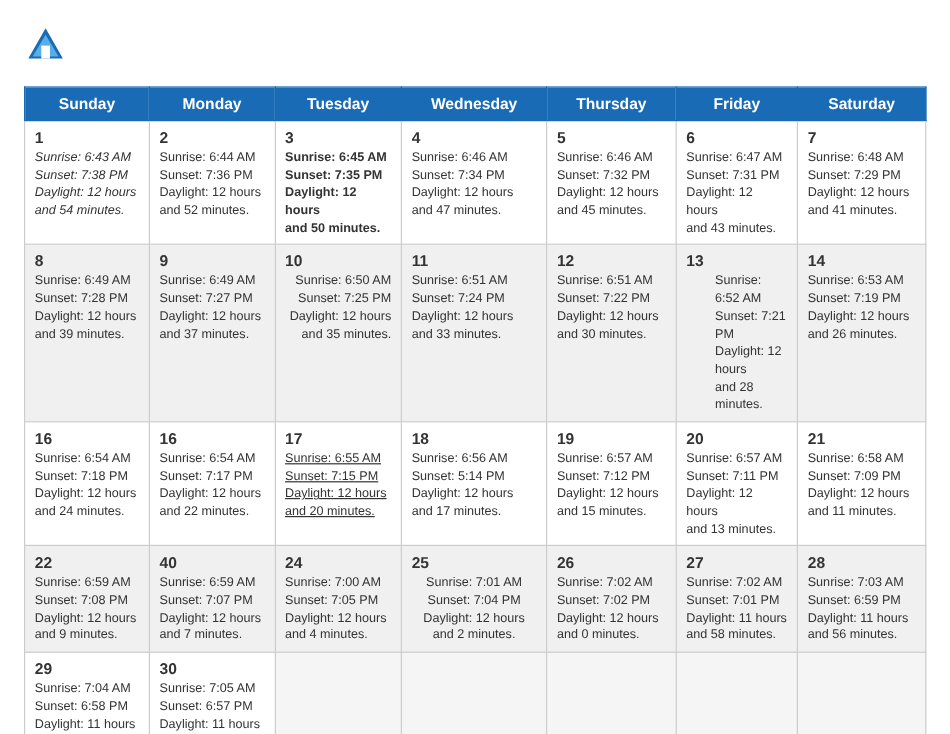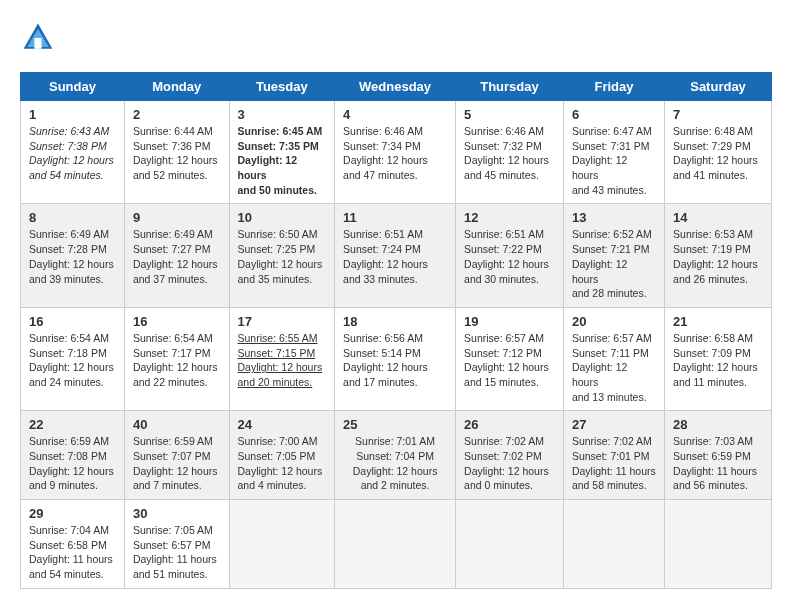--- a/index.html
+++ b/index.html
@@ -193,42 +193,42 @@
           </td>
           <td>
             <span class="day-num">9</span>
             <div class="day-info" style="white-space: pre-line;">Sunrise: 6:49 AM
 Sunset: 7:27 PM
 Daylight: 12 hours
 and 37 minutes.</div>
           </td>
           <td>
             <span class="day-num">10</span>
-            <div class="day-info" style="white-space: pre-line;">Sunrise: 6:50 AM
+            <div class="day-info" style="white-space: pre-line; text-align: right;">Sunrise: 6:50 AM
 Sunset: 7:25 PM
 Daylight: 12 hours
 and 35 minutes.</div>
           </td>
           <td>
             <span class="day-num">11</span>
             <div class="day-info" style="white-space: pre-line;">Sunrise: 6:51 AM
 Sunset: 7:24 PM
 Daylight: 12 hours
 and 33 minutes.</div>
           </td>
           <td>
             <span class="day-num">12</span>
             <div class="day-info" style="white-space: pre-line;">Sunrise: 6:51 AM
 Sunset: 7:22 PM
 Daylight: 12 hours
 and 30 minutes.</div>
           </td>
           <td>
             <span class="day-num">13</span>
-            <div class="day-info" style="white-space: pre-line;">Sunrise: 6:52 AM
+            <div class="day-info" style="white-space: pre-line; margin-left: 24px;">Sunrise: 6:52 AM
 Sunset: 7:21 PM
 Daylight: 12 hours
 and 28 minutes.</div>
           </td>
           <td>
             <span class="day-num">14</span>
             <div class="day-info" style="white-space: pre-line;">Sunrise: 6:53 AM
 Sunset: 7:19 PM
 Daylight: 12 hours
 and 26 minutes.</div>

